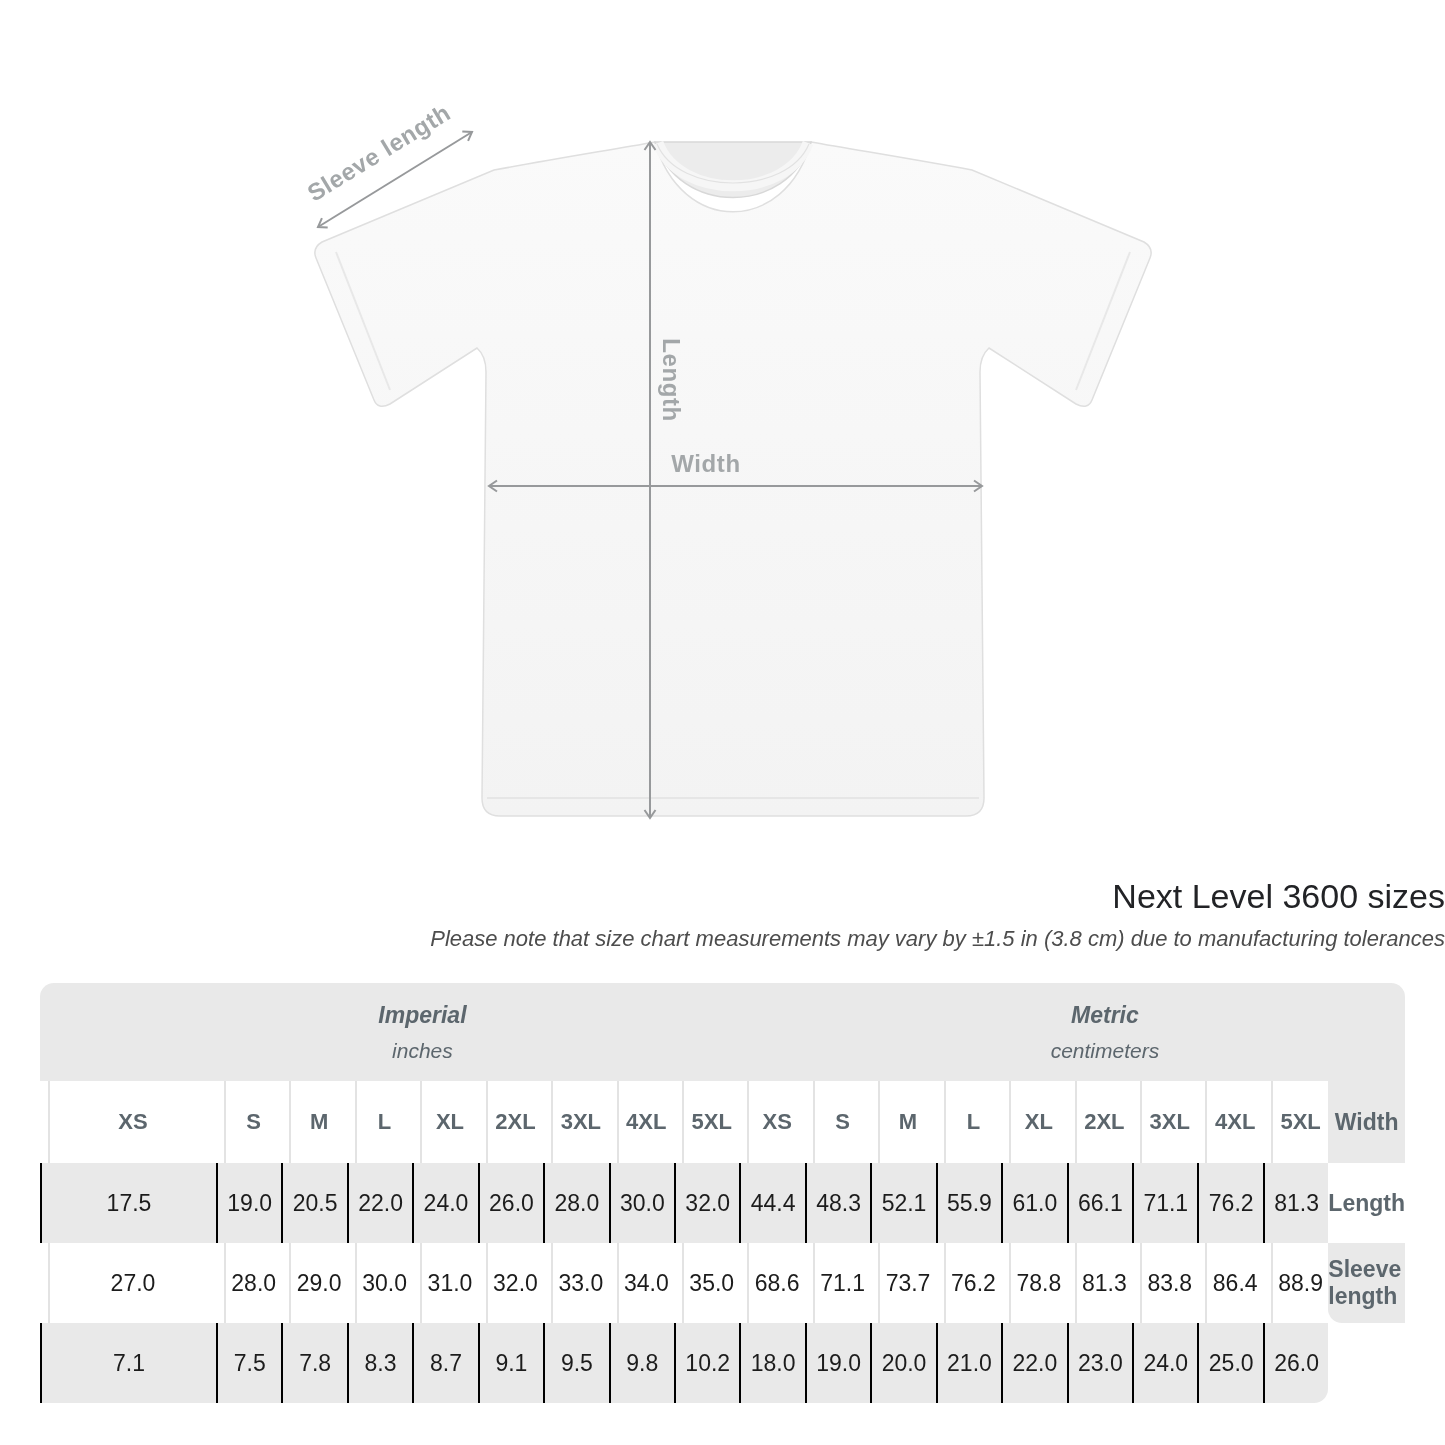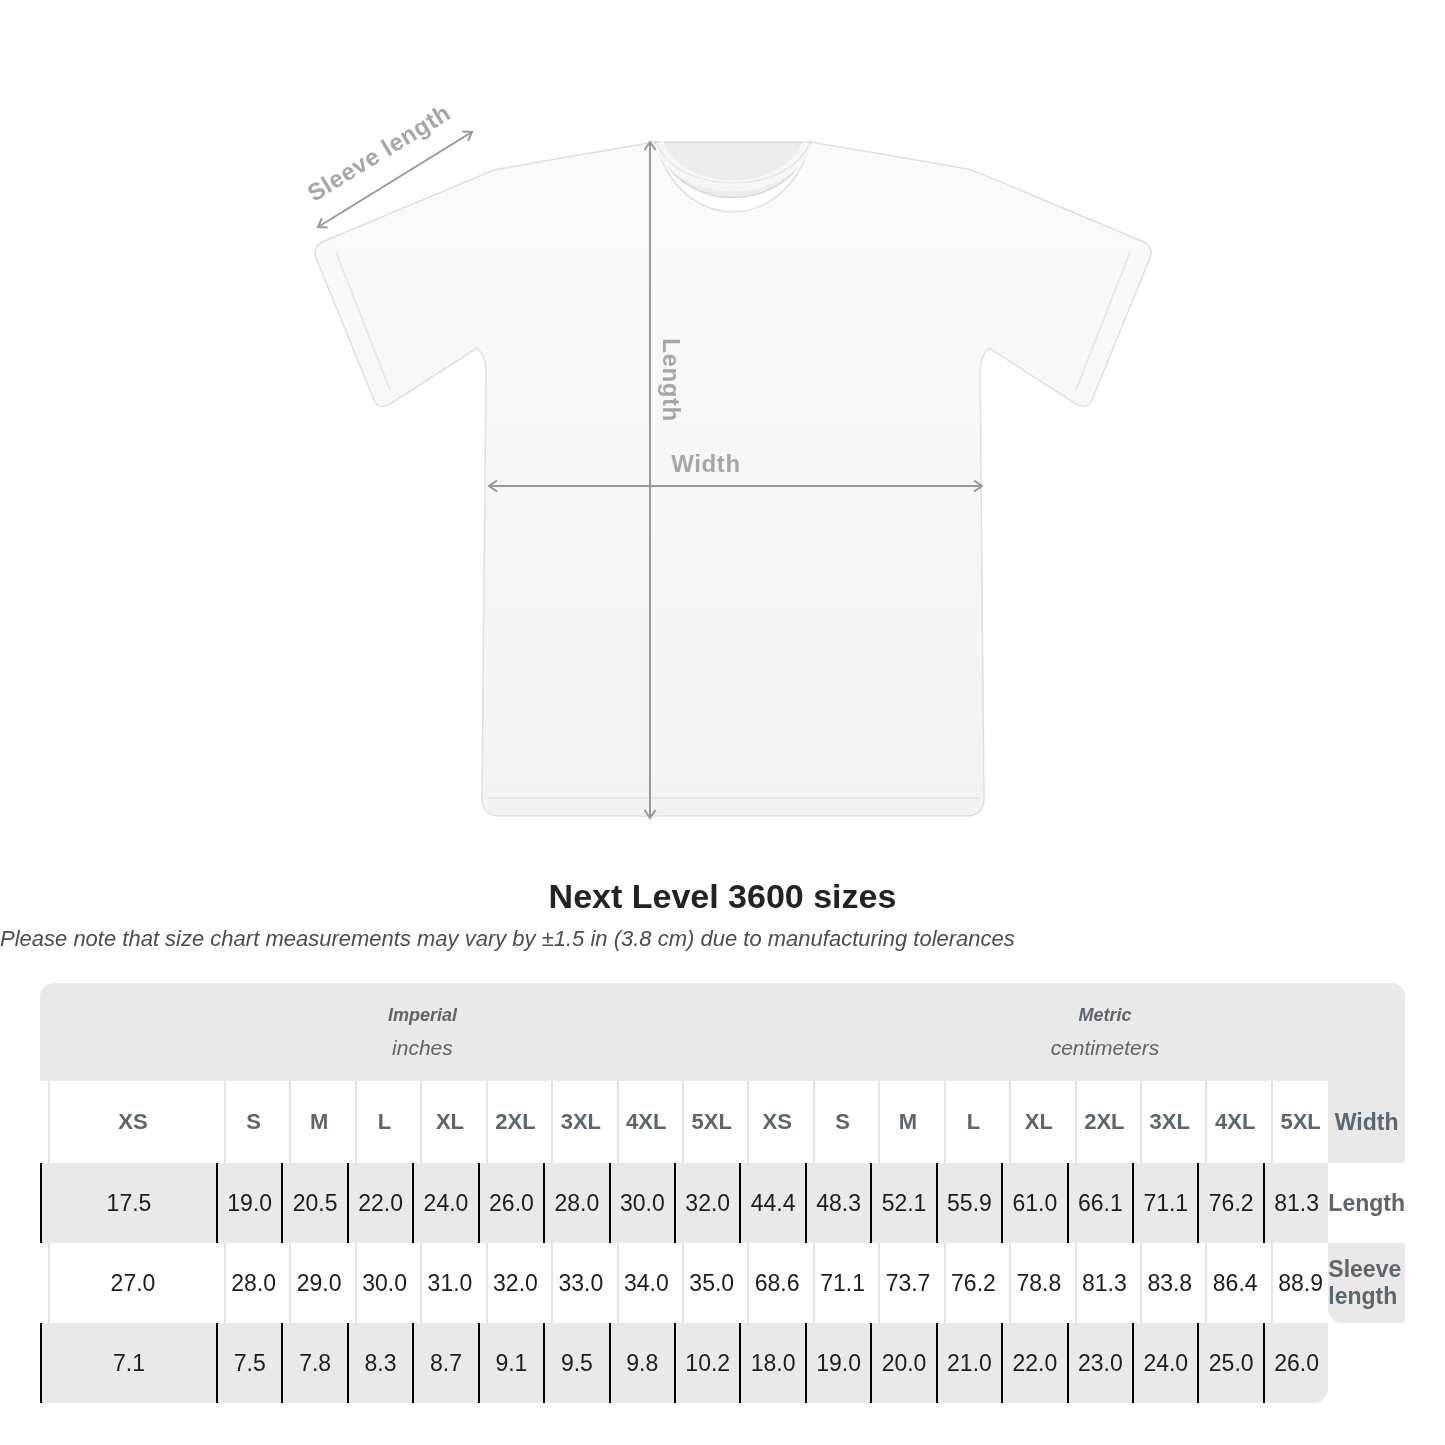--- a/index.html
+++ b/index.html
@@ -7,35 +7,35 @@
          font-family:"Liberation Sans",sans-serif;}
   
   .diagram{position:relative;width:1445px;height:872px;}
   .diagram svg{position:absolute;left:0;top:0;}
   .meas-label{position:absolute;font-weight:bold;color:#a3a7a9;font-size:24px;
               letter-spacing:0.6px;text-align:center;line-height:26px;height:26px;}
   .lbl-sleeve{left:279px;top:140px;width:200px;transform:rotate(-31.5deg);}
   .lbl-length{left:611px;top:367px;width:120px;transform:rotate(90deg);}
   .lbl-width{left:646px;top:451px;width:120px;}
   
-  .title{margin:4px 0 8px;text-align:center;font-size:34px;font-weight:bold;color:#222326;line-height:1.2;}
-  .subtitle{margin:8px 0 0;text-align:left;font-style:italic;font-size:22px;color:#4d4d4d;line-height:1.3;}
+  .title{margin:4px 0 8px;text-align:right;font-size:34px;font-weight:normal;color:#222326;line-height:1.2;}
+  .subtitle{margin:8px 0 0;text-align:right;font-style:italic;font-size:22px;color:#4d4d4d;line-height:1.3;}
   
   .sizetable{width:1365px;margin:30px auto 0;display:grid;
              grid-template-columns:176px repeat(18,1fr);
              grid-template-rows:98px 82px 80px 80px 80px;
              font-size:23px;color:#1c1c1c;}
   .c{display:flex;align-items:center;justify-content:center;}
   .gray{background:#e9e9e9;}
   .sep-w{border-left:2px solid #000000;}
   .sep-g{border-left:2px solid #e3e3e3;margin-left:8px;}
   .hd{background:#e9e9e9;display:flex;flex-direction:column;align-items:center;justify-content:center;color:#5c666d;}
   .hd-left{grid-column:1 / 11;border-top-left-radius:14px;}
   .hd-right{grid-column:11 / 20;border-top-right-radius:14px;text-align:center;}
-  .hd .unit-title{font-size:18px;font-weight:bold;font-style:italic;}
+  .hd .unit-title{font-size:23px;font-weight:bold;font-style:italic;}
   .hd .unit-sub{font-size:21px;font-style:italic;margin-top:10px;}
   .rowlbl{font-weight:bold;color:#5c666d;}
   .szhead{font-weight:bold;color:#5c666d;font-size:22px;}
   .bl{border-bottom-left-radius:14px;}
   .br{border-bottom-right-radius:14px;}
 </style>
 </head>
 <body>
 
 <div class="stage">

